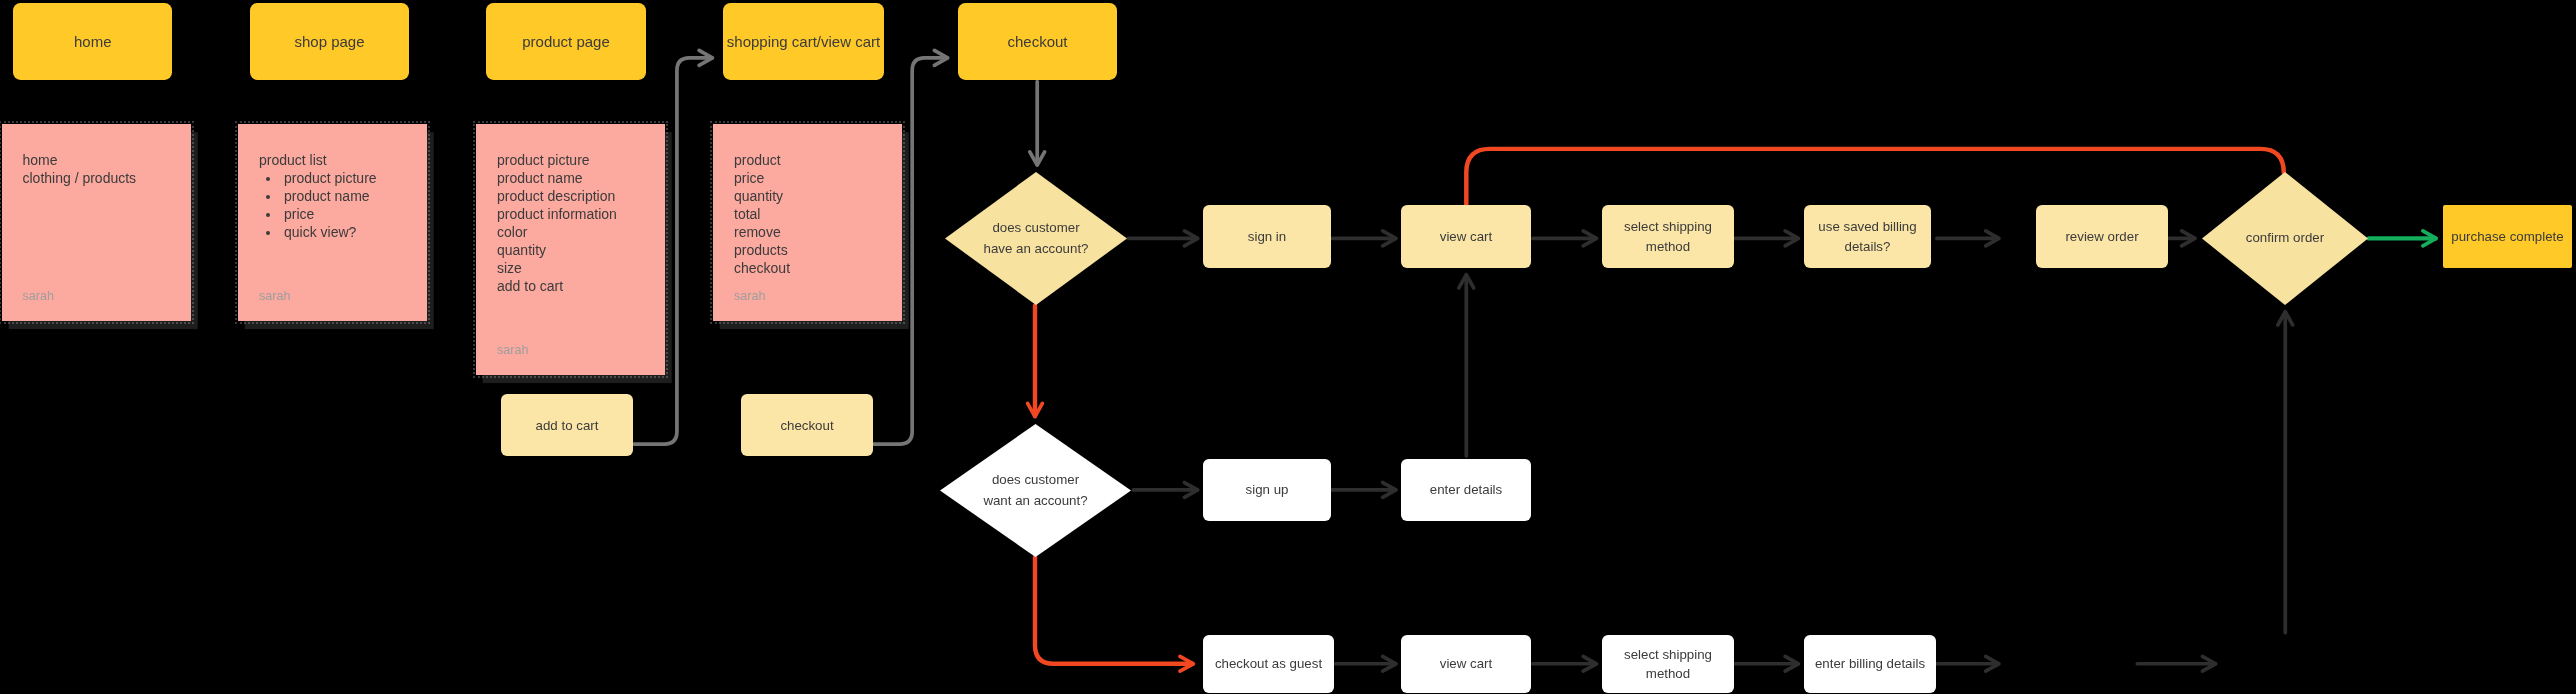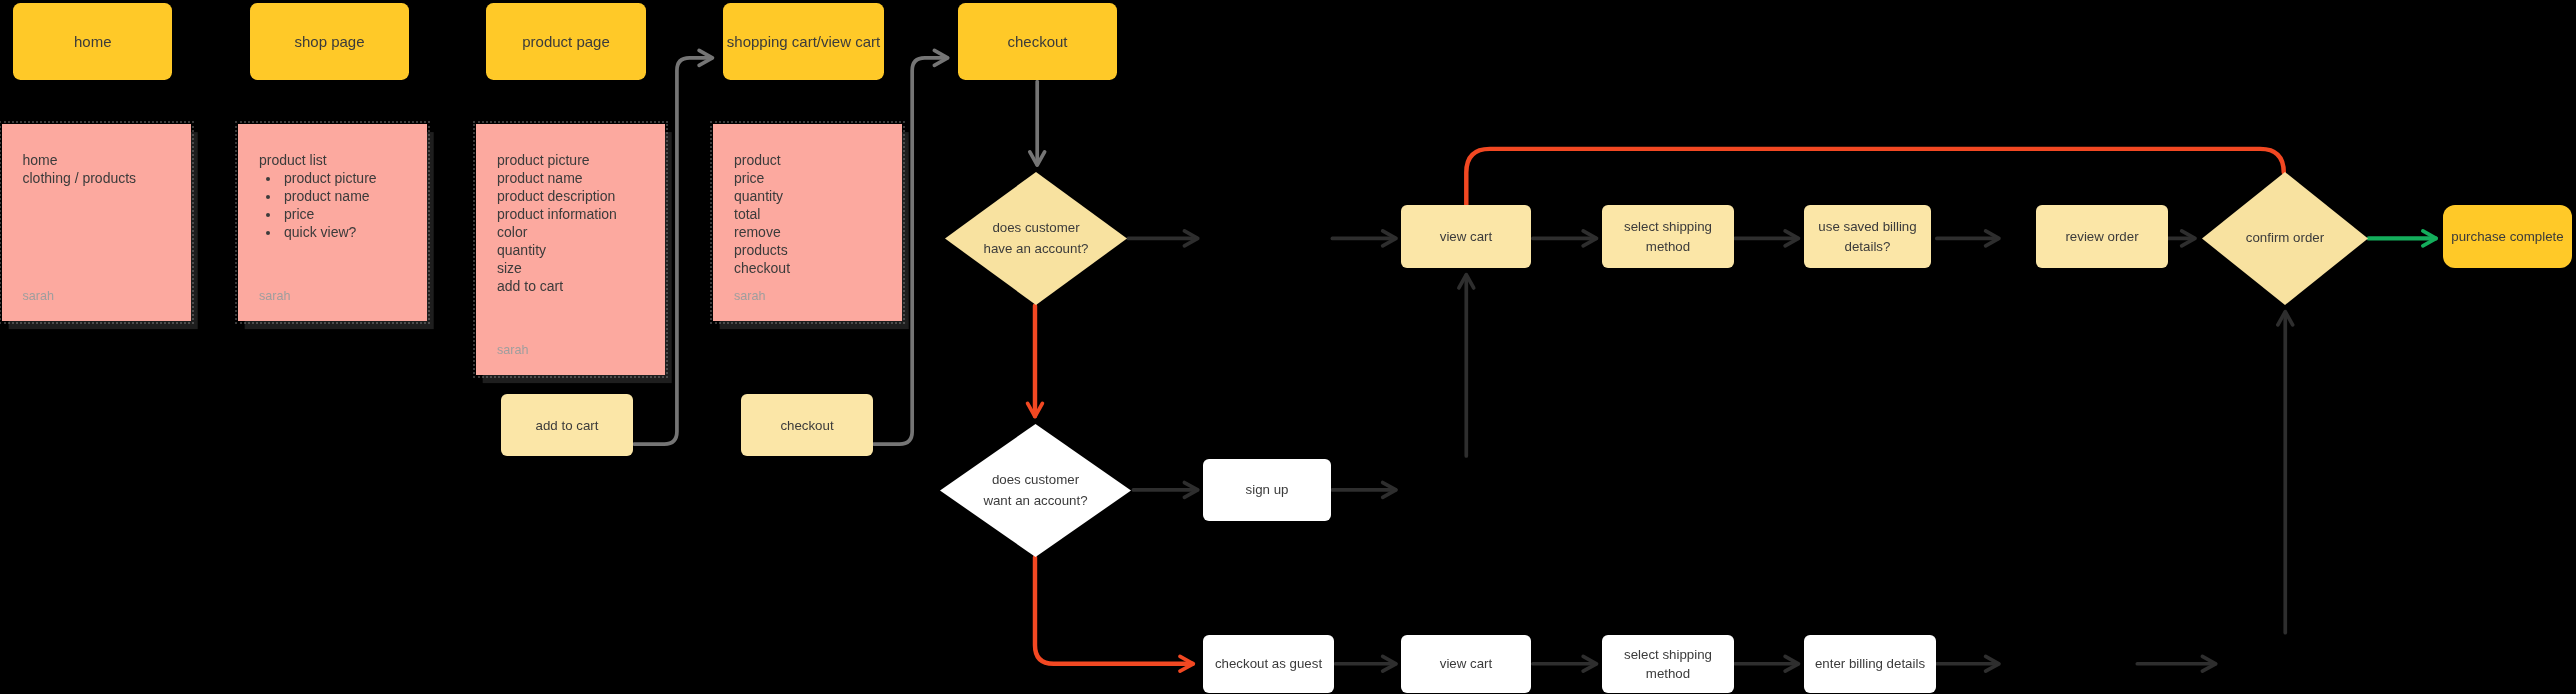--- a/index.html
+++ b/index.html
@@ -36,21 +36,21 @@
   .node{
     position:absolute;
     display:flex;align-items:center;justify-content:center;
     text-align:center;
     box-sizing:border-box;
   }
   .page{background:var(--bright-yellow);border-radius:7.4px;font-size:15px;white-space:nowrap;}
   .flow{background:var(--light-yellow);border-radius:6px;font-size:13.3px;line-height:1.45;padding:3px 7.4px;}
   .wflow{background:var(--white-node);border-radius:6px;font-size:13.3px;line-height:1.45;padding:3px 1px;}
   .action{background:var(--light-yellow);border-radius:6px;font-size:13.3px;}
-  .endnode{background:var(--bright-yellow);border-radius:12px;font-size:13.3px;white-space:nowrap;}
+  .endnode{background:var(--bright-yellow);border-radius:2px;font-size:13.3px;white-space:nowrap;}
 
   .diamond{
     position:absolute;
     display:flex;align-items:center;justify-content:center;
     text-align:center;
     clip-path:polygon(50% 0,100% 50%,50% 100%,0 50%);
     background:var(--diamond-yellow);
     font-size:13.3px;line-height:1.55;
   }
   .diamond .lbl{width:62%;}
@@ -224,39 +224,45 @@
   <div class="diamond dm1">
     <span class="lbl">does customer have an account?</span>
   </div>
   <div class="diamond d-white dm2">
     <span class="lbl">does customer want an account?</span>
   </div>
   <div class="diamond dm3">
     <span class="lbl">confirm order</span>
   </div>
 
+  <div class="node flow f1">
+    <span class="lbl">sign in</span>
+  </div>
   <div class="node flow f2">
     <span class="lbl">view cart</span>
   </div>
   <div class="node flow f3">
     <span class="lbl">select shipping method</span>
   </div>
   <div class="node flow f4">
     <span class="lbl">use saved billing details?</span>
   </div>
   <div class="node flow f5">
     <span class="lbl">review order</span>
   </div>
   <div class="node endnode fe">
     <span class="lbl">purchase complete</span>
   </div>
 
   <div class="node wflow w1">
     <span class="lbl">sign up</span>
   </div>
+  <div class="node wflow w2">
+    <span class="lbl">enter details</span>
+  </div>
 
   <div class="node wflow g1">
     <span class="lbl">checkout as guest</span>
   </div>
   <div class="node wflow g2">
     <span class="lbl">view cart</span>
   </div>
   <div class="node wflow g3">
     <span class="lbl">select shipping method</span>
   </div>

